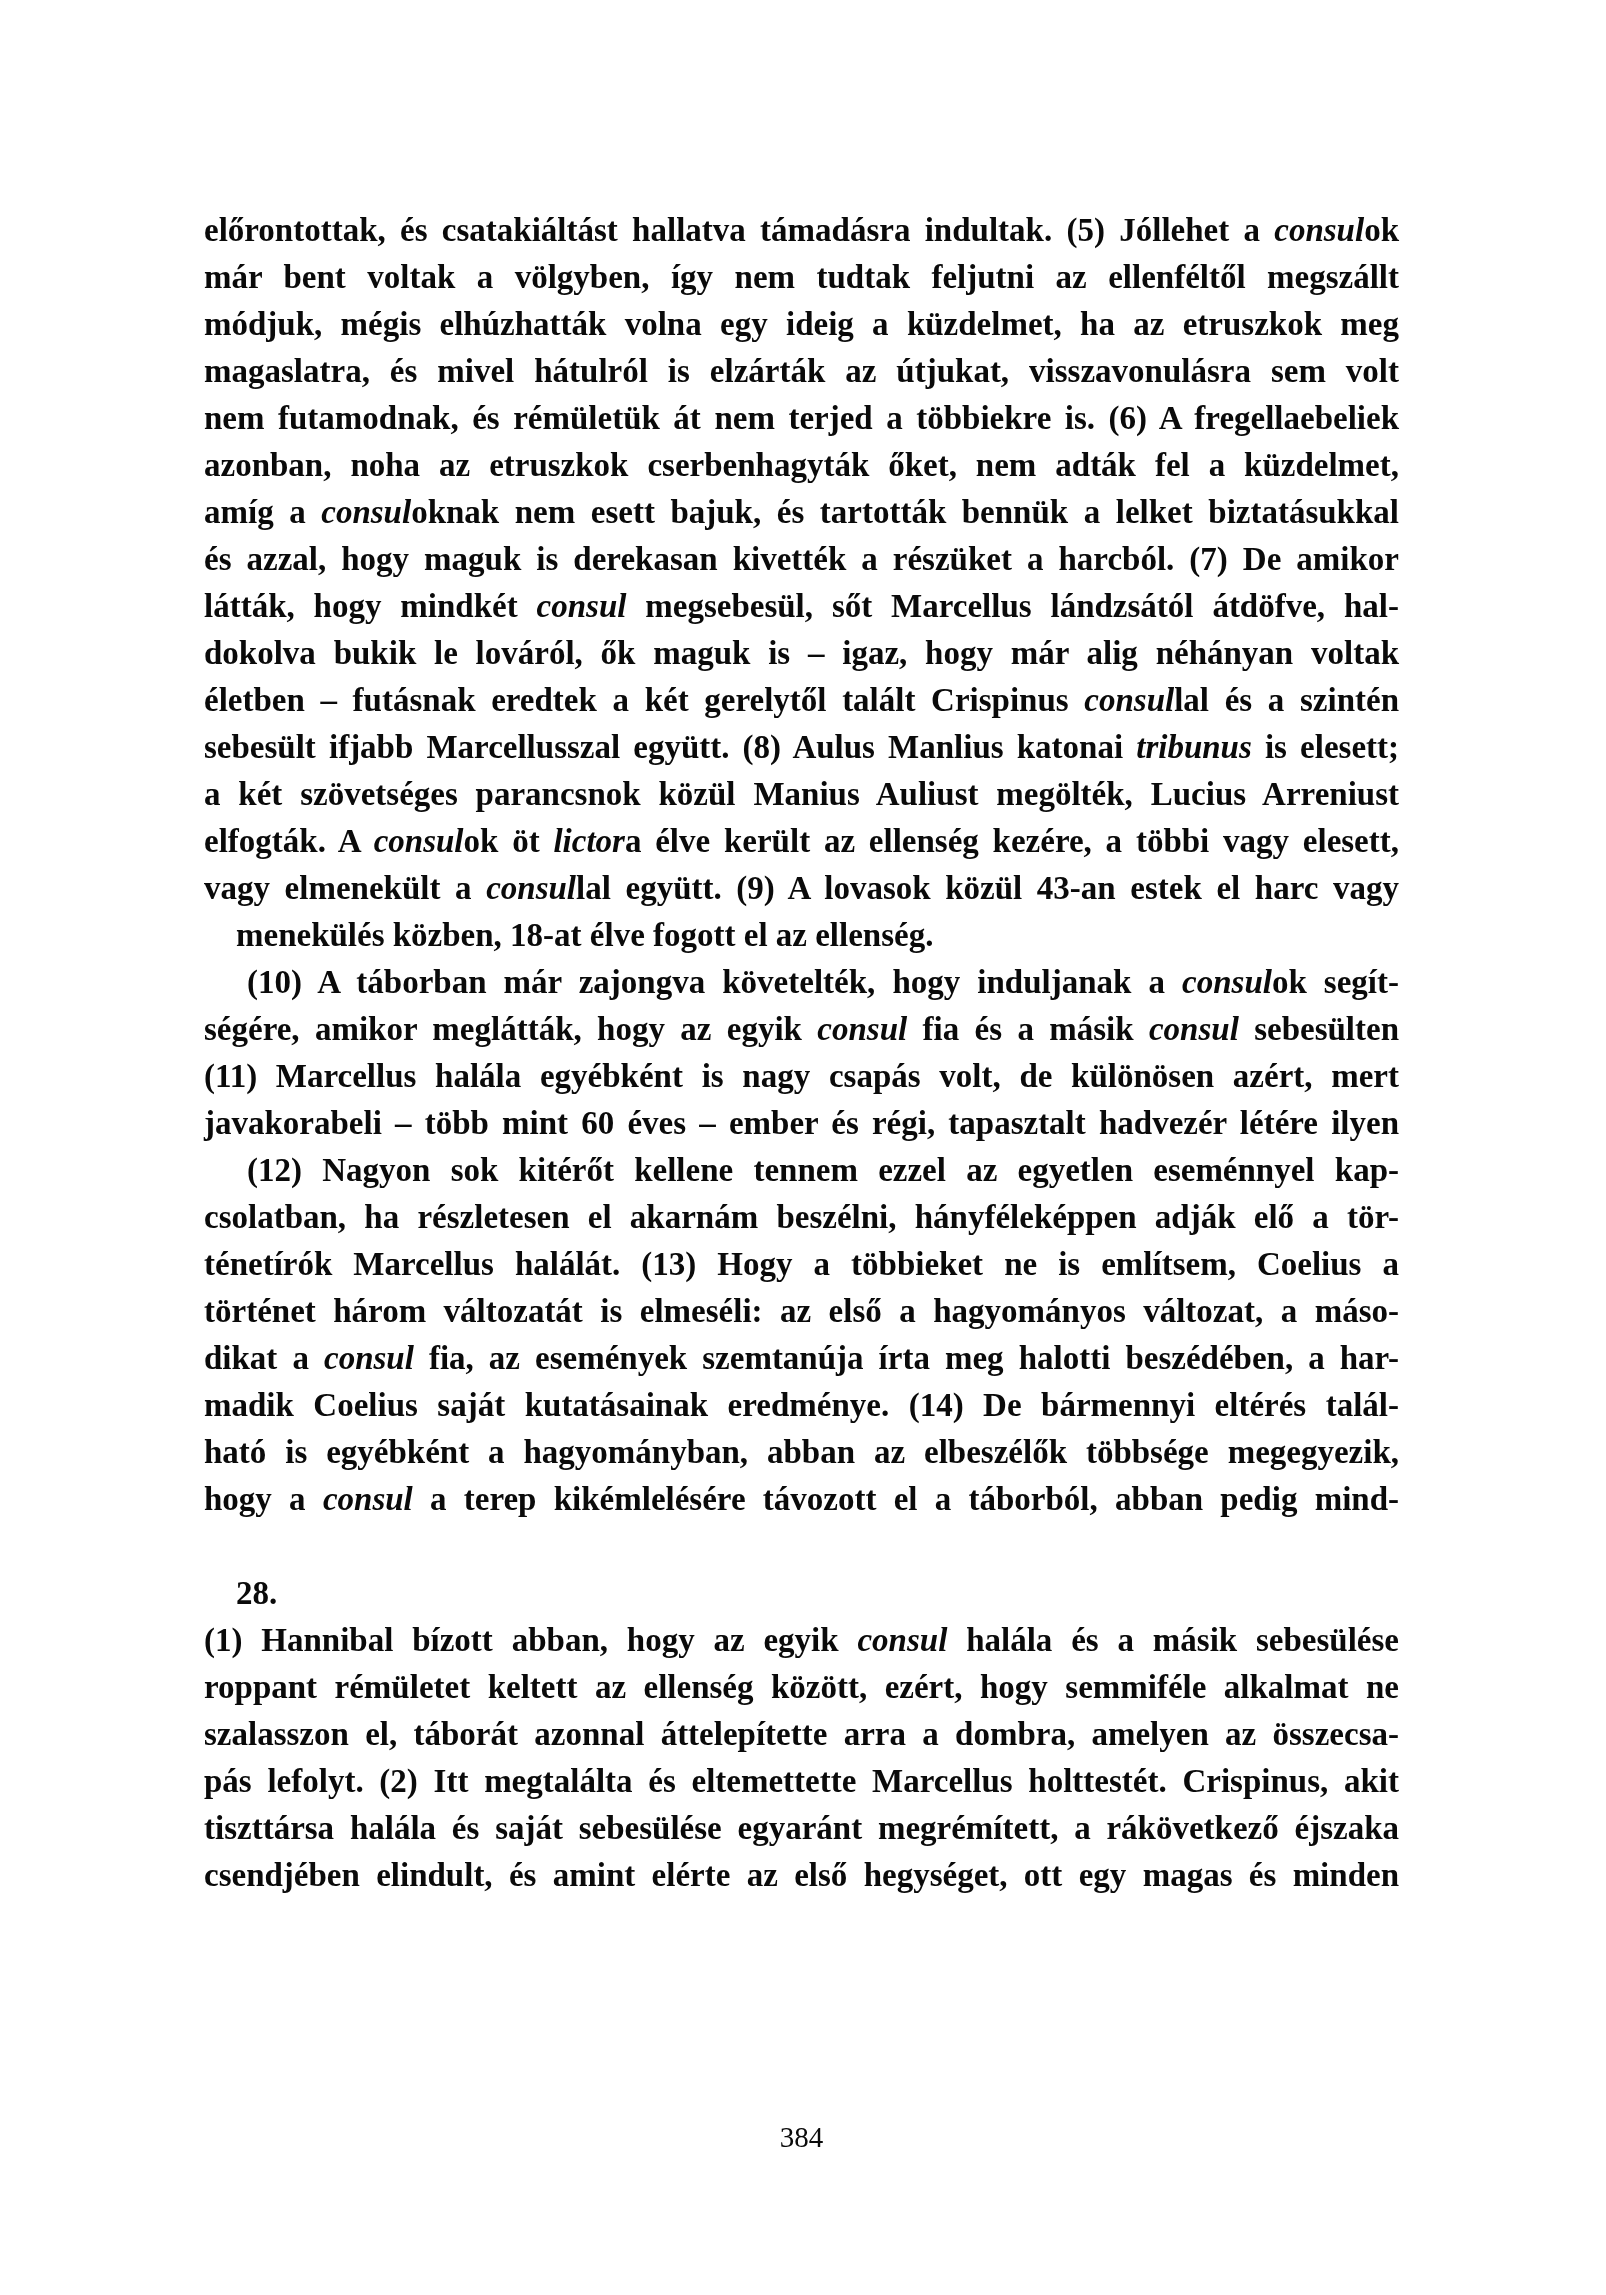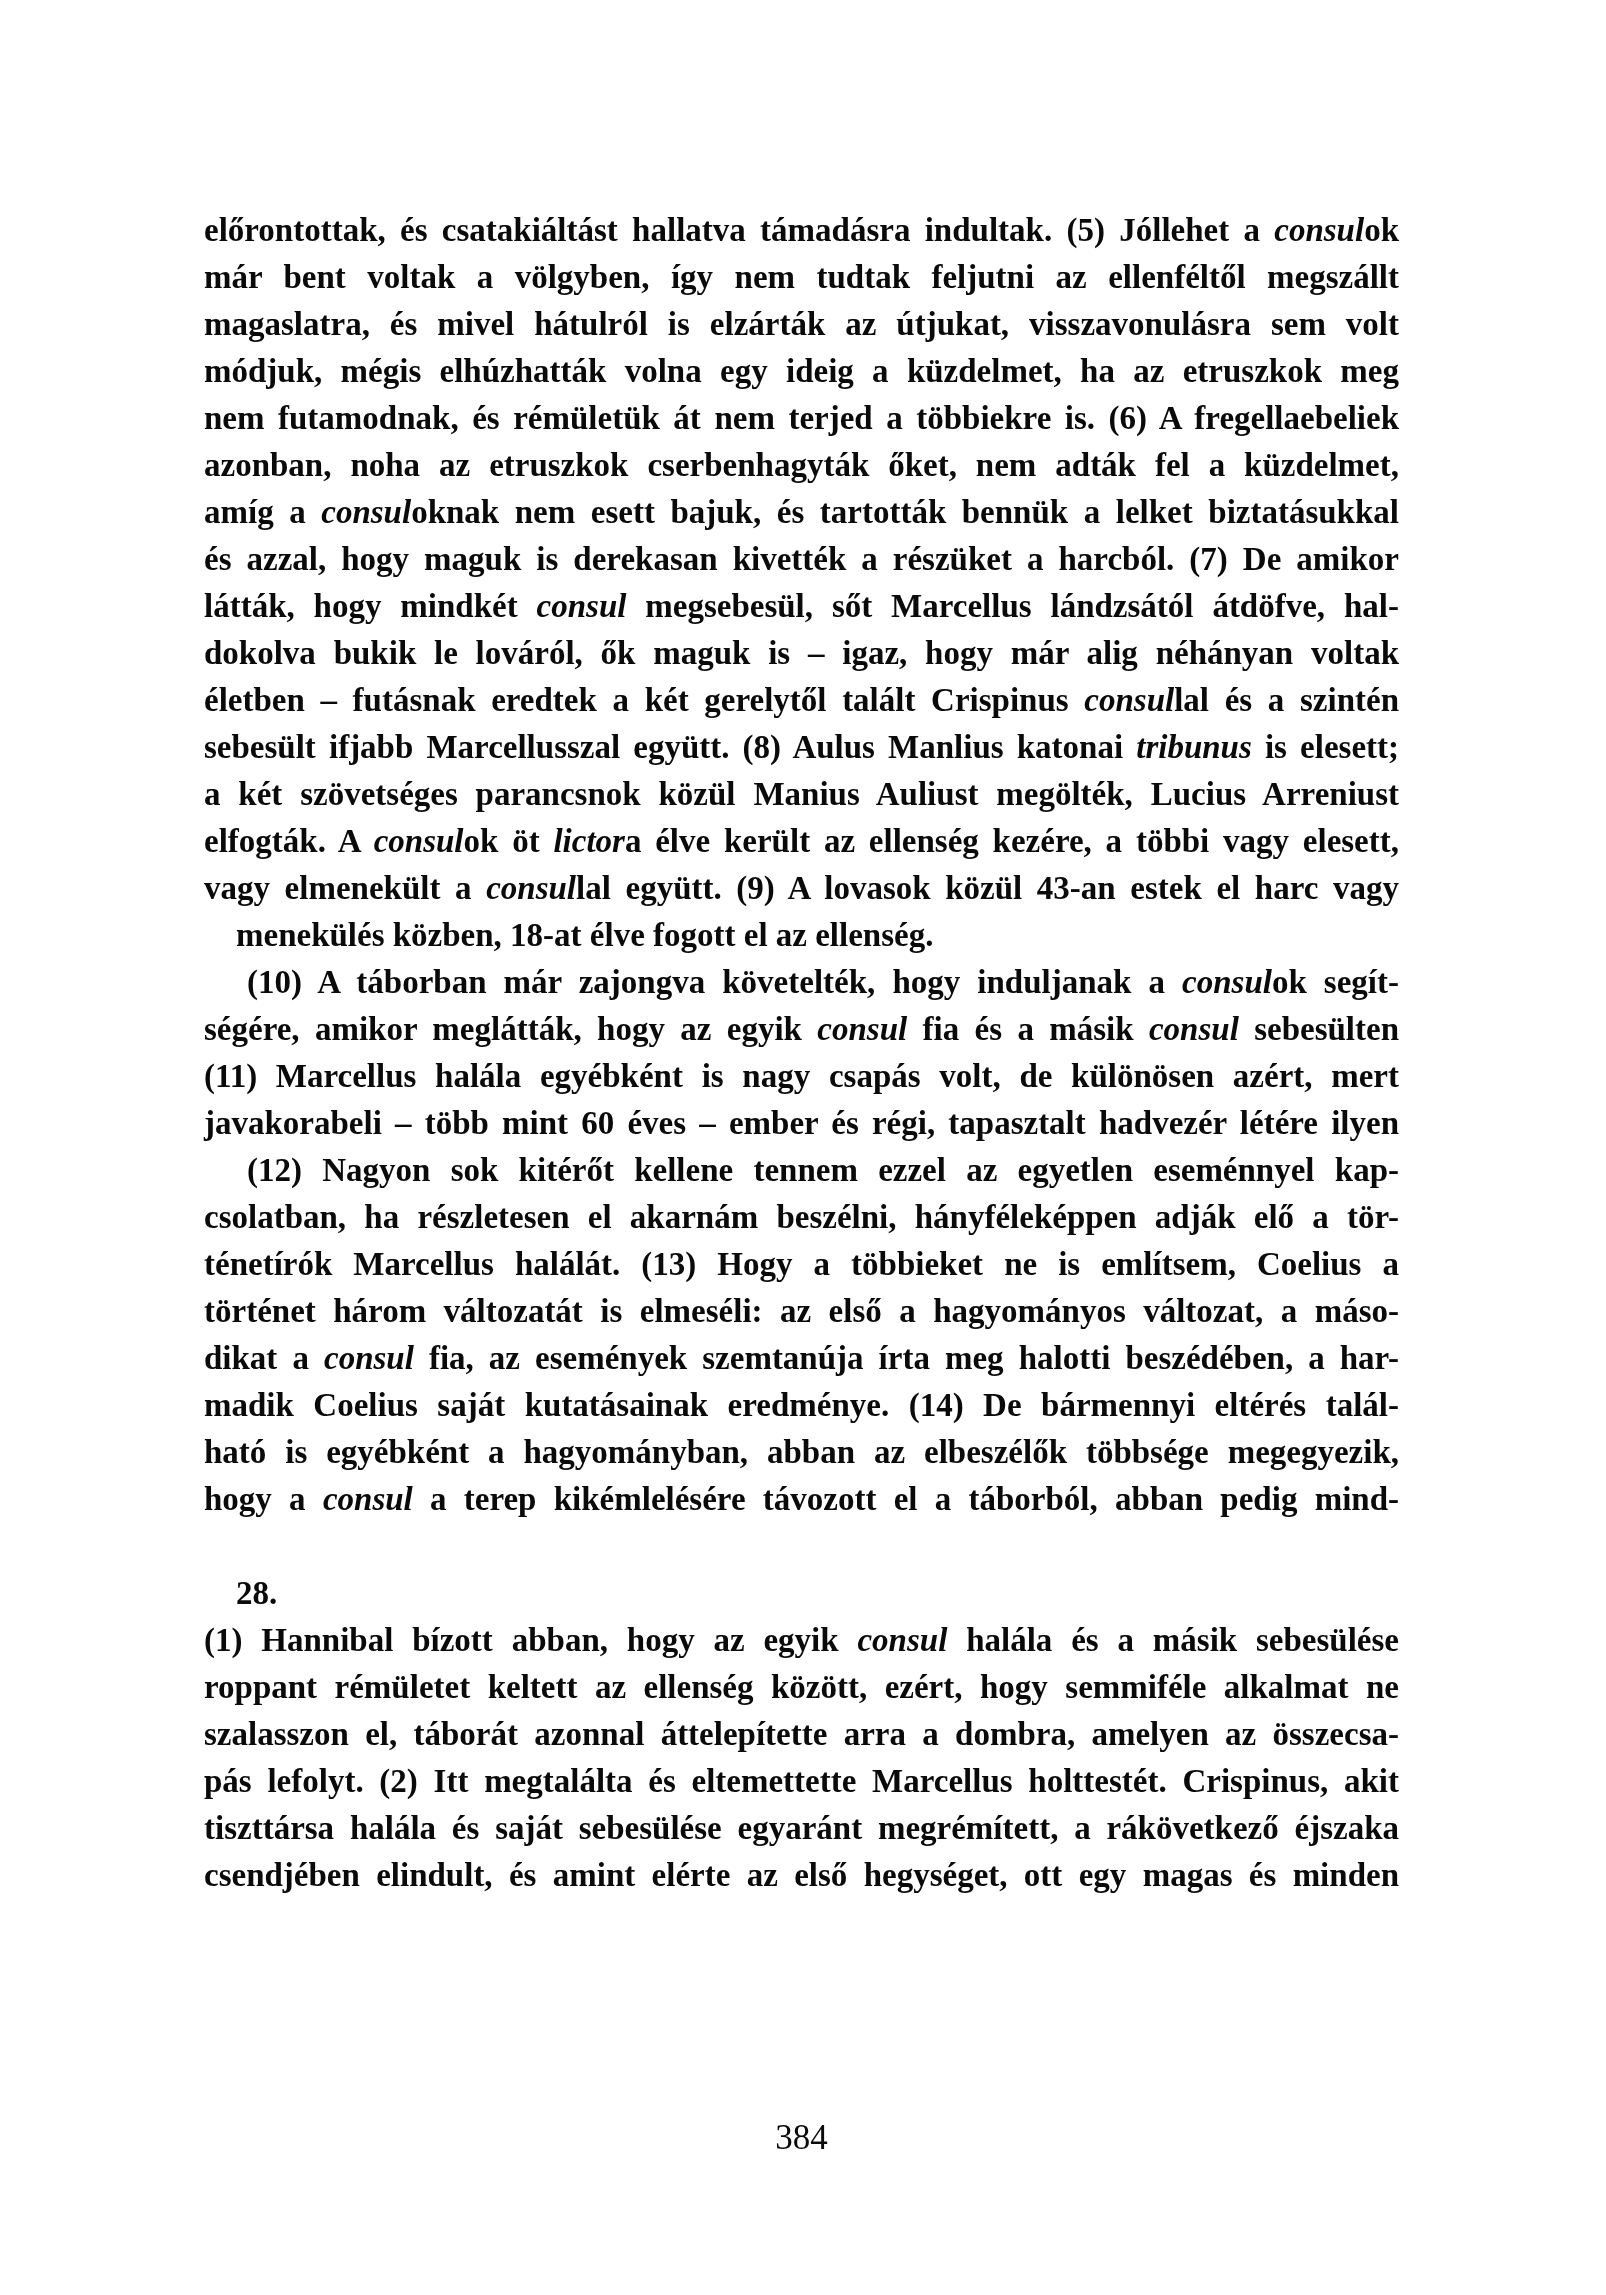--- a/index.html
+++ b/index.html
@@ -37,33 +37,33 @@
   .line.indent { text-indent: 43px; }
   .spacer { height: 47px; }
   em { font-style: italic; }
   .page-number {
     position: absolute;
     left: 204px;
     top: 2114px;
     width: 1195px;
     height: 47px;
     line-height: 47px;
-    font-size: 35px;
+    font-size: 29px;
     text-align: center;
   }
 </style>
 </head>
 <body>
 
 <main class="text-column">
     <div class="block para">
       <div class="line"><span>előrontottak, és csatakiáltást hallatva támadásra indultak. (5) Jóllehet a </span><em>consul</em><span>ok</span></div>
       <div class="line"><span>már bent voltak a völgyben, így nem tudtak feljutni az ellenféltől megszállt</span></div>
+      <div class="line"><span>módjuk, mégis elhúzhatták volna egy ideig a küzdelmet, ha az etruszkok meg</span></div>
       <div class="line"><span>magaslatra, és mivel hátulról is elzárták az útjukat, visszavonulásra sem volt</span></div>
-      <div class="line"><span>módjuk, mégis elhúzhatták volna egy ideig a küzdelmet, ha az etruszkok meg</span></div>
       <div class="line"><span>nem futamodnak, és rémületük át nem terjed a többiekre is. (6) A fregellaebeliek</span></div>
       <div class="line"><span>azonban, noha az etruszkok cserbenhagyták őket, nem adták fel a küzdelmet,</span></div>
       <div class="line"><span>amíg a </span><em>consul</em><span>oknak nem esett bajuk, és tartották bennük a lelket biztatásukkal</span></div>
       <div class="line"><span>és azzal, hogy maguk is derekasan kivették a részüket a harcból. (7) De amikor</span></div>
       <div class="line"><span>látták, hogy mindkét </span><em>consul</em><span> megsebesül, sőt Marcellus lándzsától átdöfve, hal-</span></div>
       <div class="line"><span>dokolva bukik le lováról, ők maguk is – igaz, hogy már alig néhányan voltak</span></div>
       <div class="line"><span>életben – futásnak eredtek a két gerelytől talált Crispinus </span><em>consul</em><span>lal és a szintén</span></div>
       <div class="line"><span>sebesült ifjabb Marcellusszal együtt. (8) Aulus Manlius katonai </span><em>tribunus</em><span> is elesett;</span></div>
       <div class="line"><span>a két szövetséges parancsnok közül Manius Auliust megölték, Lucius Arreniust</span></div>
       <div class="line"><span>elfogták. A </span><em>consul</em><span>ok öt </span><em>lictor</em><span>a élve került az ellenség kezére, a többi vagy elesett,</span></div>

